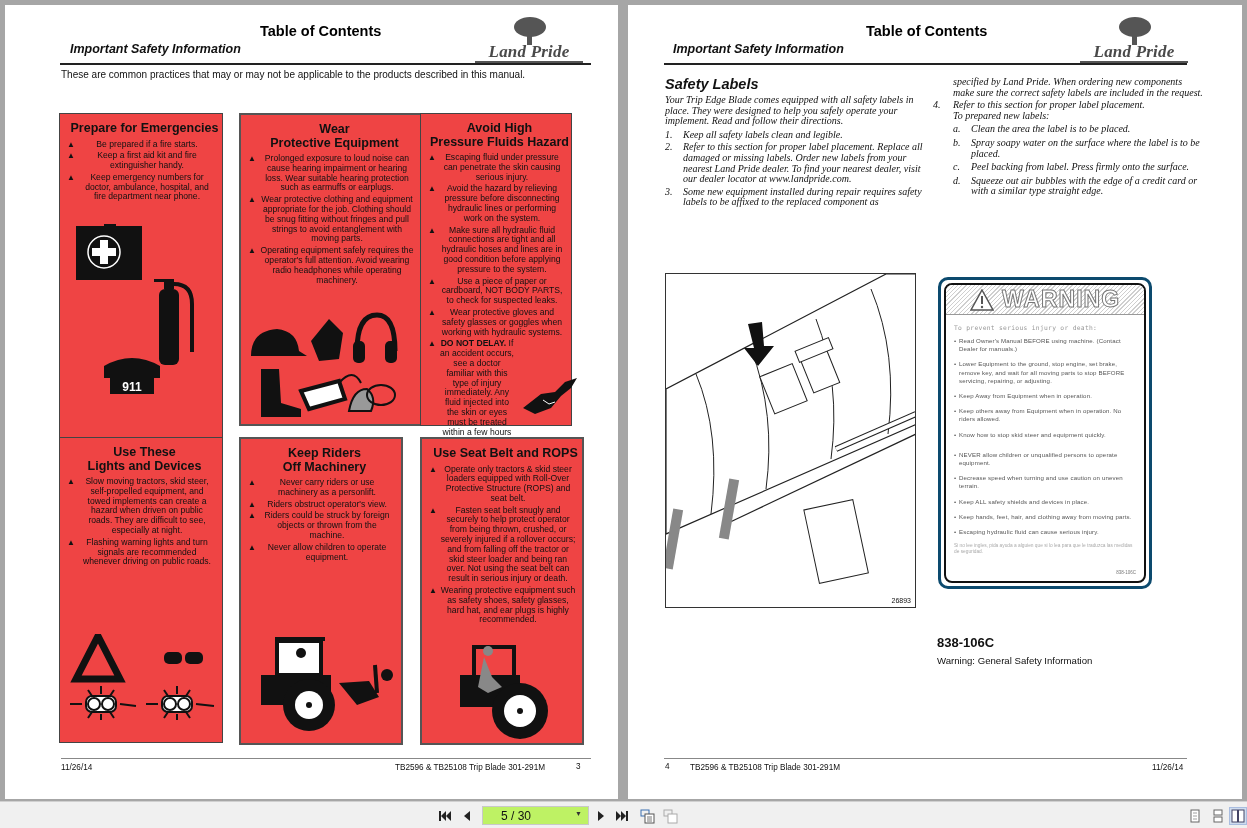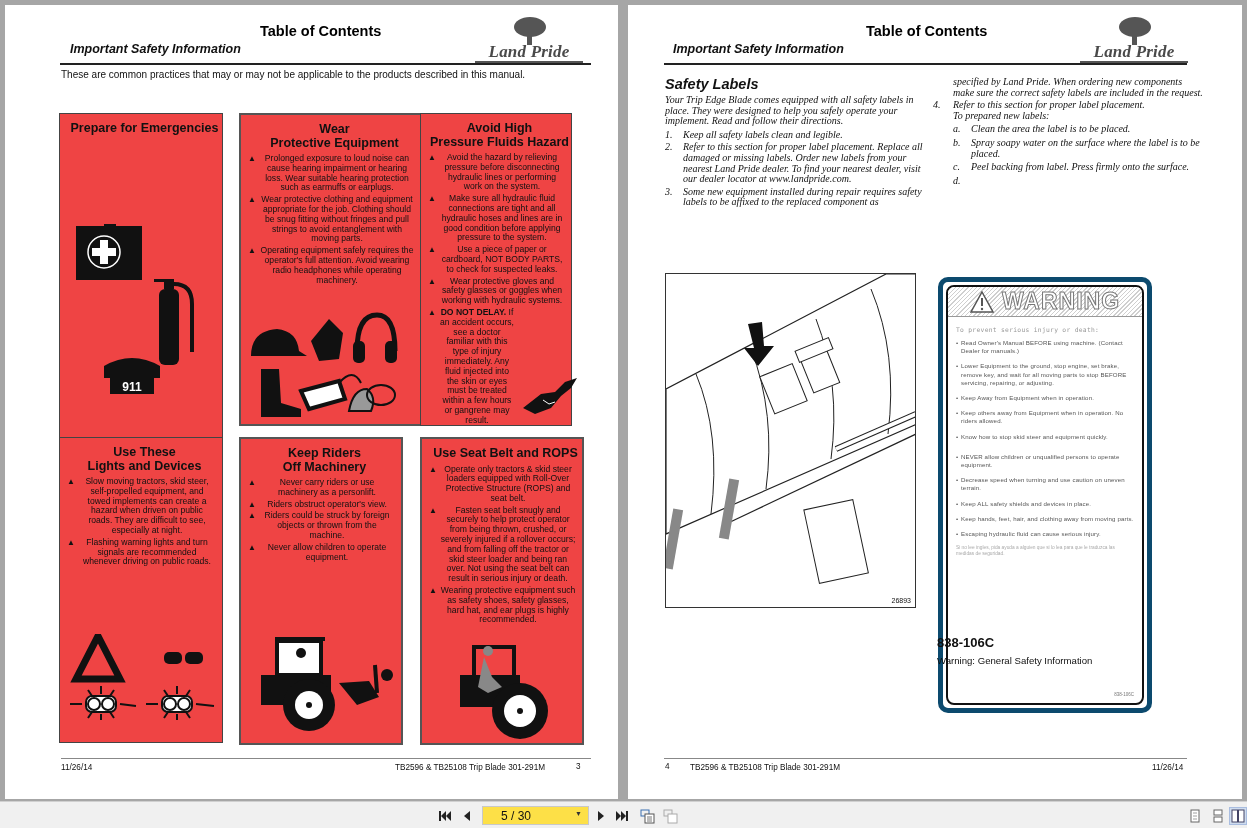--- a/index.html
+++ b/index.html
@@ -35,36 +35,36 @@
   .col1 { position: absolute; left: 37px; top: 90px; width: 258px; }
   .col2 { position: absolute; left: 305px; top: 72px; width: 270px; }
   .ol-item { position: relative; padding-left: 18px; margin-top: 2px; }
   .ol-item .n { position: absolute; left: 0; top: 0; }
   .sub-item { position: relative; padding-left: 38px; margin-top: 3px; }
   .sub-item .n { position: absolute; left: 20px; top: 0; }
 
   .figure { position: absolute; left: 37px; top: 268px; width: 251px; height: 335px; border: 1px solid #333; background: #fff; overflow: hidden; }
   .figure .fig-id { position: absolute; right: 4px; bottom: 3px; font-size: 7px; }
 
-  .decal { position: absolute; left: 310px; top: 272px; width: 214px; height: 436px; border: 5px solid #0c4a6e; border-radius: 10px; background: #fff; padding: 3px; }
+  .decal { position: absolute; left: 310px; top: 272px; width: 214px; height: 312px; border: 3px solid #0c4a6e; border-radius: 10px; background: #fff; padding: 3px; }
   .decal .inner { width: 100%; height: 100%; border: 2px solid #111; border-radius: 8px; overflow: hidden; position: relative; }
   .decal .banner { height: 30px; border-bottom: 1px solid #999; background: repeating-linear-gradient(135deg, #fff 0 2px, #cfcfcf 2px 3px); display: flex; align-items: center; justify-content: center; gap: 8px; }
   .decal .banner .wtxt { font-size: 23px; font-weight: bold; color: #fff; -webkit-text-stroke: 1px #777; letter-spacing: 1px; }
   .decal .lead { font-family: "DejaVu Sans Mono", monospace; font-size: 6.3px; color: #999; margin: 9px 0 6px 8px; letter-spacing: 0.3px; }
   .decal ul { list-style: none; margin: 0 6px 0 8px; }
   .decal li { font-size: 6.1px; color: #555; line-height: 8.2px; margin-bottom: 7px; padding-left: 5px; position: relative; letter-spacing: 0.15px; }
   .decal li::before { content: "\2022"; position: absolute; left: 0; }
   .decal .spanish { font-size: 4.8px; color: #aaa; margin: 4px 8px 0 8px; line-height: 6px; }
   .decal .code { position: absolute; right: 8px; bottom: 6px; font-size: 4.5px; color: #777; }
   .label-num { position: absolute; left: 309px; top: 630px; font-size: 13px; font-weight: bold; }
   .label-desc { position: absolute; left: 309px; top: 650px; font-size: 9.6px; }
 
   .toolbar { position: absolute; left: 0; top: 801px; width: 1247px; height: 27px; background: #f0f0f0; border-top: 1px solid #d0d0d0; }
   .tb-btn { position: absolute; top: 5px; height: 18px; display: flex; align-items: center; justify-content: center; cursor: pointer; }
-  .page-field { position: absolute; left: 482px; top: 4px; width: 107px; height: 19px; background: #fde047; border: 1px solid #c8c8c8; font-size: 12px; display: flex; align-items: center; }
+  .page-field { position: absolute; left: 482px; top: 4px; width: 107px; height: 19px; background: #bef264; border: 1px solid #c8c8c8; font-size: 12px; display: flex; align-items: center; }
   .page-field span.v { margin-left: 18px; }
   .page-field .dd { position: absolute; right: 6px; top: 3px; font-size: 7px; color: #333; }
   .view-btn { position: absolute; top: 5px; width: 18px; height: 18px; display: flex; align-items: center; justify-content: center; }
   .view-btn.active { background: #cfdcee; border: 1px solid #a9bde0; }
 </style>
 </head>
 <body>
 
 <div class="viewer">
 
@@ -76,20 +76,25 @@
           <ellipse cx="17" cy="10" rx="16" ry="10" fill="#555"></ellipse>
           <rect x="14" y="16" width="5" height="12" fill="#555"></rect>
         </svg>
       <div class="brand">Land Pride</div>
     </div>
     <div class="rule" style="left:55px; top:58px; width:531px;"></div>
     <div class="intro">These are common practices that may or may not be applicable to the products described in this manual.</div>
 
     <div class="box" style="left:54px; top:108px; width:164px; height:333px;">
       <h3>Prepare for Emergencies</h3>
+      <ul>
+        <li>Be prepared if a fire starts.</li>
+        <li>Keep a first aid kit and fire extinguisher handy.</li>
+        <li>Keep emergency numbers for doctor, ambulance, hospital, and fire department near phone.</li>
+      </ul>
       <svg class="pics" style="left:14px; top:110px;" width="130" height="170" viewBox="0 0 130 170">
         <g>
           <rect x="2" y="2" width="66" height="54" fill="#111"></rect>
           <rect x="30" y="0" width="12" height="3" fill="#111"></rect>
           <circle cx="30" cy="28" r="16" fill="none" stroke="#fff" stroke-width="1.5"></circle>
           <rect x="26" y="16" width="8" height="24" fill="#fff"></rect>
           <rect x="18" y="24" width="24" height="8" fill="#fff"></rect>
         </g>
         <g>
           <rect x="85" y="65" width="20" height="76" rx="6" fill="#111"></rect>
@@ -129,20 +134,21 @@
         <g>
             <path d="M100 100 Q104 78 118 78 Q128 86 122 100 Z" fill="#999" stroke="#111" stroke-width="2"></path>
             <ellipse cx="132" cy="84" rx="14" ry="10" fill="none" stroke="#111" stroke-width="2"></ellipse>
           </g>
       </svg>
     </div>
 
     <div class="box" style="left:415px; top:108px; width:152px; height:313px;">
       <h3><span>Avoid High</span><br><span>Pressure Fluids Hazard</span></h3>
       <ul>
+        <li>Escaping fluid under pressure can penetrate the skin causing serious injury.</li>
         <li>Avoid the hazard by relieving pressure before disconnecting hydraulic lines or performing work on the system.</li>
         <li>Make sure all hydraulic fluid connections are tight and all hydraulic hoses and lines are in good condition before applying pressure to the system.</li>
         <li>Use a piece of paper or cardboard, NOT BODY PARTS, to check for suspected leaks.</li>
         <li>Wear protective gloves and safety glasses or goggles when working with hydraulic systems.</li>
         <li style="padding-right:50px;"><b>DO NOT DELAY.</b><span> If an accident occurs, see a doctor familiar with this type of injury immediately. Any fluid injected into the skin or eyes must be treated within a few hours or gangrene may result.</span></li>
       </ul>
       <svg class="pics" style="left:100px; top:260px;" width="58" height="42" viewBox="0 0 58 42">
         <path d="M2 34 L20 20 L34 18 L44 8 L56 4 L50 14 L40 22 L30 34 L14 40 Z" fill="#111"></path>
         <path d="M22 26 L28 30 L34 28" stroke="#fff" stroke-width="1" fill="none"></path>
       </svg>
@@ -239,21 +245,21 @@
       <div class="ol-item"><span class="n">1.</span><span>Keep all safety labels clean and legible.</span></div>
       <div class="ol-item"><span class="n">2.</span><span>Refer to this section for proper label placement. Replace all damaged or missing labels. Order new labels from your nearest Land Pride dealer. To find your nearest dealer, visit our dealer locator at www.landpride.com.</span></div>
       <div class="ol-item"><span class="n">3.</span><span>Some new equipment installed during repair requires safety labels to be affixed to the replaced component as</span></div>
     </div>
     <div class="col2 serif">
       <p style="padding-left:20px;">specified by Land Pride. When ordering new components make sure the correct safety labels are included in the request.</p>
       <div class="ol-item" style="padding-left:20px;"><span class="n">4.</span><span>Refer to this section for proper label placement.</span><br><span>To prepared new labels:</span></div>
       <div class="sub-item"><span class="n">a.</span><span>Clean the area the label is to be placed.</span></div>
       <div class="sub-item"><span class="n">b.</span><span>Spray soapy water on the surface where the label is to be placed.</span></div>
       <div class="sub-item"><span class="n">c.</span><span>Peel backing from label. Press firmly onto the surface.</span></div>
-      <div class="sub-item"><span class="n">d.</span></div>
+      <div class="sub-item"><span class="n">d.</span><span>Squeeze out air bubbles with the edge of a credit card or with a similar type straight edge.</span></div>
     </div>
 
     <div class="figure">
       <svg width="251" height="335" viewBox="0 0 251 335">
         <path d="M0 115 L220 0 L251 0 L251 150 L0 260 Z" fill="#fff" stroke="#222" stroke-width="1.2"></path>
         <path d="M30 100 Q55 160 45 240" stroke="#222" fill="none"></path>
         <path d="M85 75 Q110 140 100 215" stroke="#222" fill="none"></path>
         <path d="M150 45 Q175 110 165 185" stroke="#222" fill="none"></path>
         <path d="M205 15 Q232 80 222 160" stroke="#222" fill="none"></path>
         <rect x="100" y="95" width="35" height="40" fill="#fff" stroke="#222" transform="rotate(-22 117 115)"></rect>

